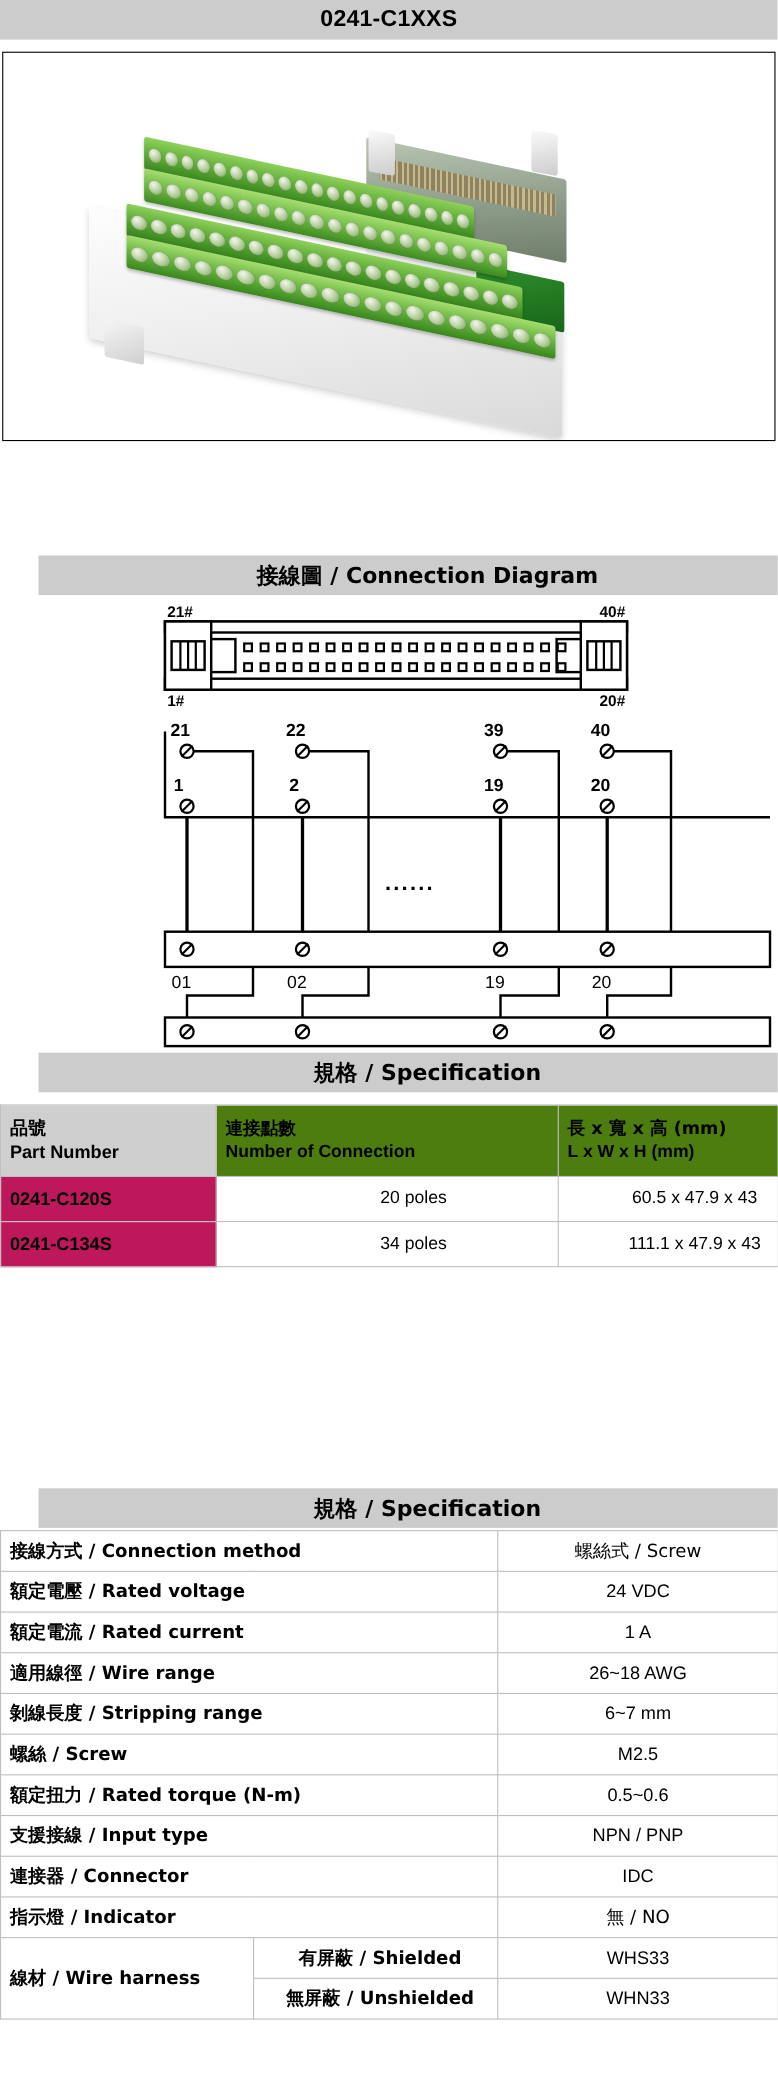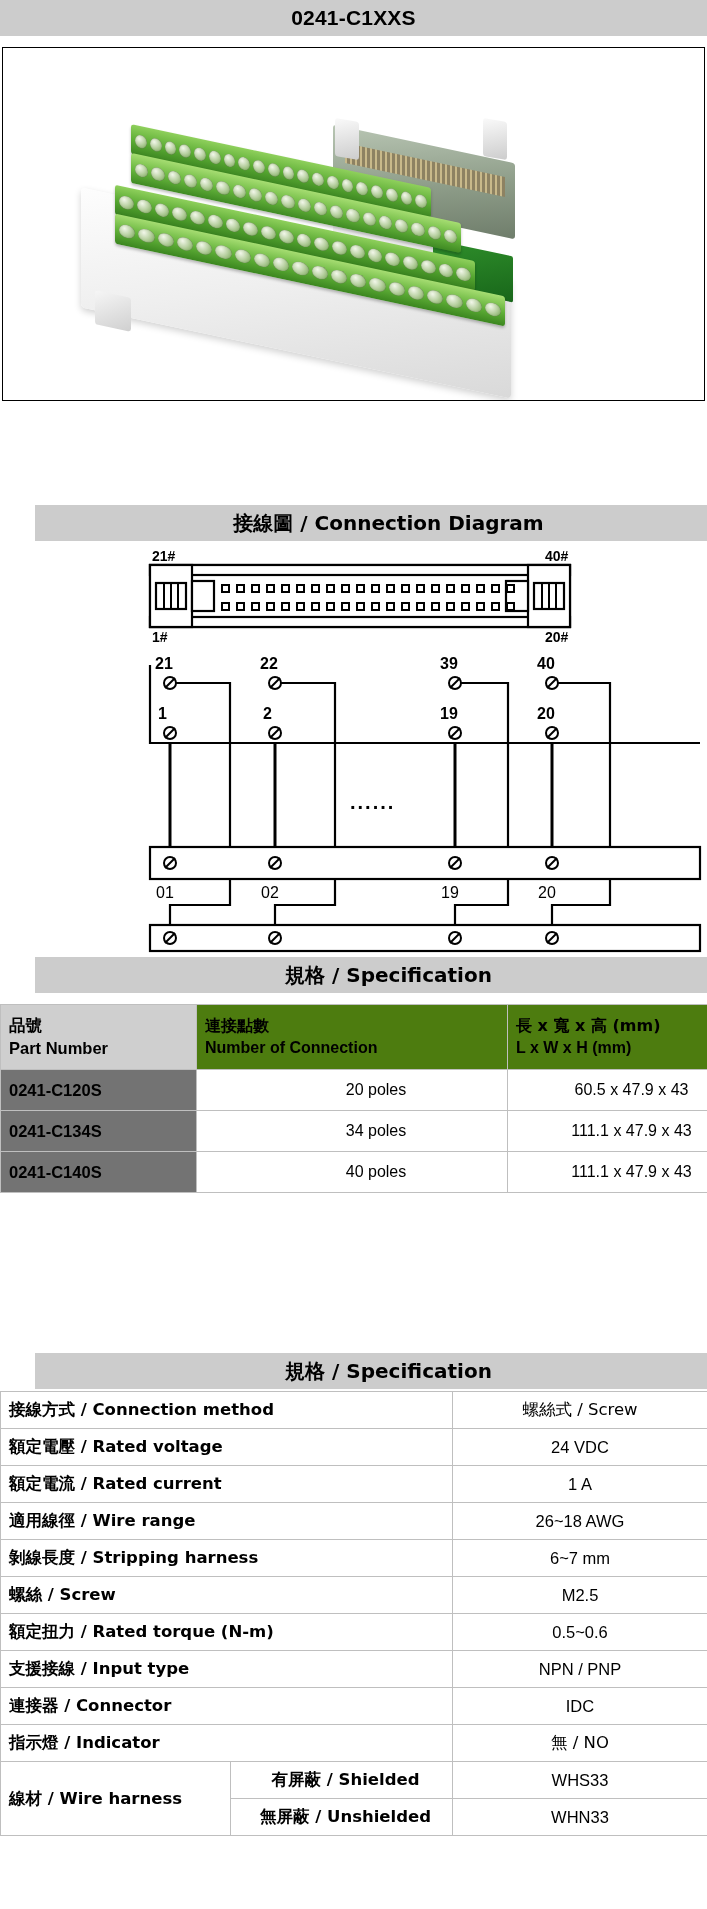--- a/index.html
+++ b/index.html
@@ -90,21 +90,21 @@
   table{border-collapse:collapse; width:707px; table-layout:fixed;}
   td,th{border:1px solid #bfbfbf; padding:0; font-size:15.5px;}
 
   #pn-table{position:absolute; left:0; top:1004px;}
   #pn-table th,#pn-table td{height:30px; font-weight:bold;}
   #pn-table .hdr{
     background:#4d7c0f; vertical-align:middle; text-align:left;
     padding:6px 8px; line-height:1.35; font-size:16px; height:52px;
   }
   #pn-table .hdr.k{background:#cfcfcf;}
-  #pn-table .k{background:#737373; padding-left:8px; text-align:left; font-size:16.5px;}
+  #pn-table .k{background:#be185d; padding-left:8px; text-align:left; font-size:16.5px;}
   #pn-table td.v{text-align:center; font-weight:normal; font-size:16px;padding-left:48px;}
   #pn-table tr.data td{height:40px;}
   .two-line span{display:block;}
 
   #spec-table{position:absolute; left:0; top:1391px;}
   #spec-table td{height:36px; vertical-align:middle; font-size:16.5px;}
   #spec-table td.lbl{padding-left:8px; font-weight:bold; text-align:left;}
   #spec-table td.val{text-align:center; font-weight:normal;}
   #spec-table td.sub{padding-left:8px; font-weight:bold; text-align:center;}
   .cjk{font-family:"DejaVu Sans","Liberation Sans",sans-serif;}
@@ -446,25 +446,20 @@
     <tr class="data">
       <td class="k">0241-C120S</td>
       <td class="v">20 poles</td>
       <td class="v">60.5 x 47.9 x 43</td>
     </tr>
     <tr class="data">
       <td class="k">0241-C134S</td>
       <td class="v">34 poles</td>
       <td class="v">111.1 x 47.9 x 43</td>
     </tr>
-    <tr class="data">
-      <td class="k">0241-C140S</td>
-      <td class="v">40 poles</td>
-      <td class="v">111.1 x 47.9 x 43</td>
-    </tr>
   </tbody>
 </table>
 
 <div class="bar sec-bar" id="sec-bar-3">
   <span class="cjk">規格 / Specification</span>
 </div>
 
 <table id="spec-table">
   <colgroup>
       <col style="width:230px">
@@ -482,21 +477,21 @@
     </tr>
     <tr>
       <td class="lbl cjk" colspan="2">額定電流 / Rated current</td>
       <td class="val">1 A</td>
     </tr>
     <tr>
       <td class="lbl cjk" colspan="2">適用線徑 / Wire range</td>
       <td class="val">26~18 AWG</td>
     </tr>
     <tr>
-      <td class="lbl cjk" colspan="2">剝線長度 / Stripping harness</td>
+      <td class="lbl cjk" colspan="2">剝線長度 / Stripping range</td>
       <td class="val">6~7 mm</td>
     </tr>
     <tr>
       <td class="lbl cjk" colspan="2">螺絲 / Screw</td>
       <td class="val">M2.5</td>
     </tr>
     <tr>
       <td class="lbl cjk" colspan="2">額定扭力 / Rated torque (N-m)</td>
       <td class="val">0.5~0.6</td>
     </tr>

